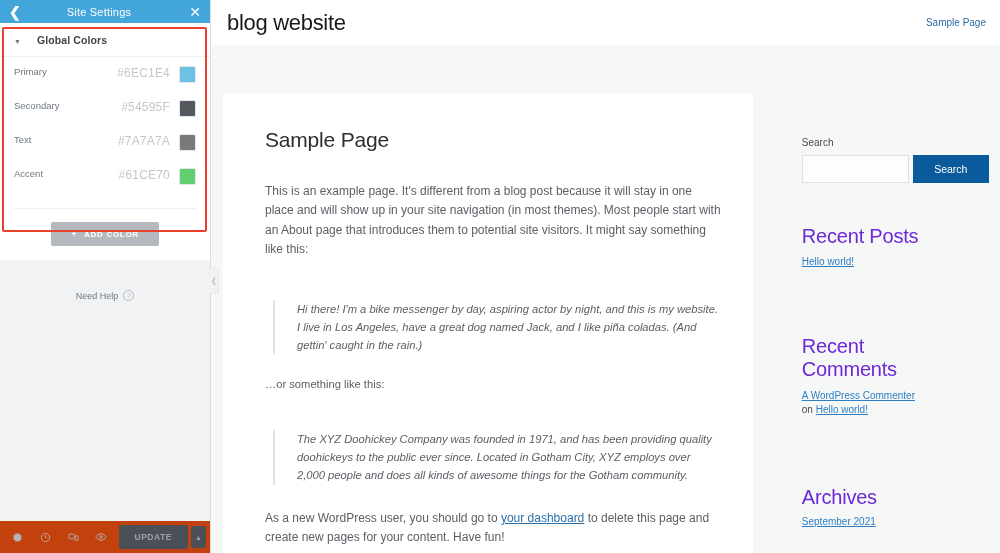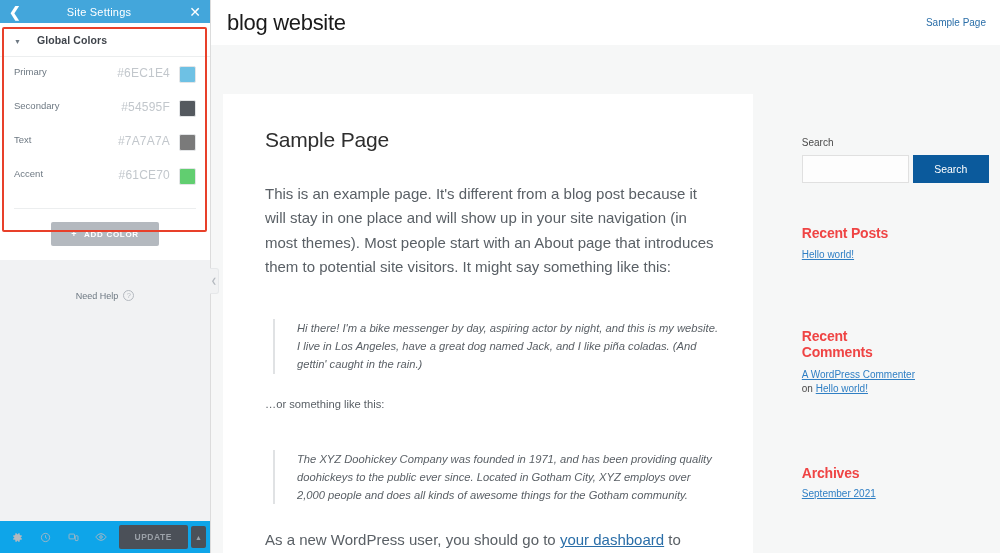--- a/index.html
+++ b/index.html
@@ -86,21 +86,21 @@
   .need-help .txt { font-size: 9px; color: #6d7882; }
   .qmark {
     width: 11px; height: 11px; border-radius: 50%;
     border: 1px solid #b4b9bf; color: #b4b9bf;
     font-size: 7.5px; display: flex; align-items: center; justify-content: center;
   }
 
   .panel-spacer { flex: 1; }
 
   .panel-footer {
-    height: 32px; background: #0ea5e9;
+    height: 32px; background: #c2410c;
     display: flex; align-items: center; gap: 0;
     padding: 0 4px; flex: 0 0 32px;
   }
   .foot-icon {
     width: 33px; height: 32px; display: flex;
     align-items: center; justify-content: center;
     color: #b4b9bf; cursor: pointer;
   }
   .update-btn {
     margin-left: 4px; background: #4b5058; color: #9ba1a8;
@@ -142,21 +142,21 @@
   .site-body { display: flex; padding: 0; height: 508px; }
   .content-col {
     width: 534px; margin: 49px 0 0 12px;
     background: #fff; padding: 34px 32px 0 42px;
   }
   .page-title {
     font-size: 21px; color: #2e2e2e; font-weight: 400;
     letter-spacing: -.2px; margin-bottom: 30px;
   }
   .para {
-    font-size: 15px; color: #5a6066; line-height: 1.62;
+    font-size: 12px; color: #5a6066; line-height: 1.62;
     margin-bottom: 22px;
   }
   .para a { color: #2a6ea8; text-decoration: underline; }
   blockquote {
     border-left: 2px solid #e0e2e4;
     padding-left: 22px; margin: 0 0 24px 8px;
   }
   blockquote p {
     font-size: 11.2px; color: #5a6066; line-height: 1.62;
     font-style: italic;
@@ -174,21 +174,21 @@
     outline: none; font-size: 10px; padding: 0 6px;
     font-family: "Liberation Sans", sans-serif;
   }
   .search-btn {
     width: 76px; height: 28px; margin-left: 4px;
     background: #0b5a9c; color: #fff; border: none;
     font-size: 10.5px; cursor: pointer;
     font-family: "Liberation Sans", sans-serif;
   }
   .widget-title {
-    font-size: 14px; color: #ef4444; font-weight: 700;
+    font-size: 20px; color: #6d28d9; font-weight: 400;
     letter-spacing: -.2px; line-height: 1.18; margin-bottom: 7px;
   }
   .widget-title.wrap { max-width: 110px; }
   .widget-link { font-size: 10px; color: #2f7fc4; display: block; cursor: pointer; }
   .widget-line { font-size: 10px; color: #2f7fc4; line-height: 1.45; }
   .widget-line .on { color: #4a4a4a; }
   .widget-rp { margin-top: 42px; }
   .widget-rc { margin-top: 68px; }
   .widget-ar { margin-top: 68px; }
 </style>

